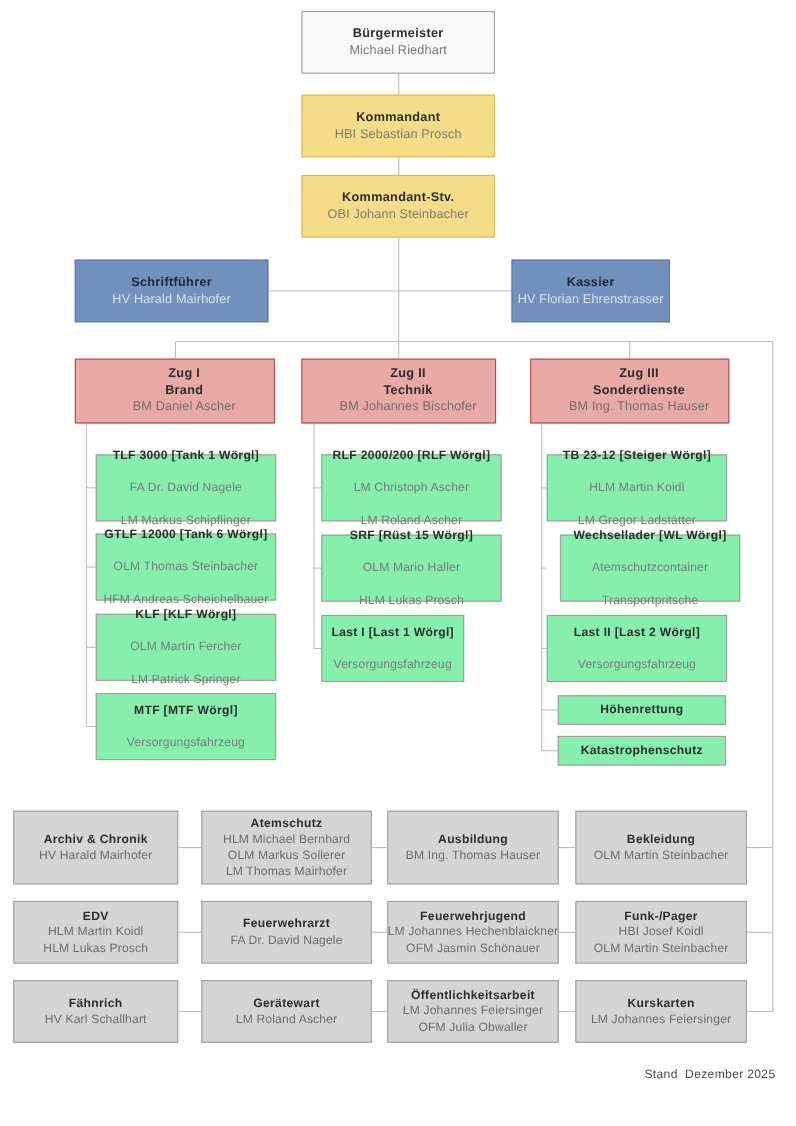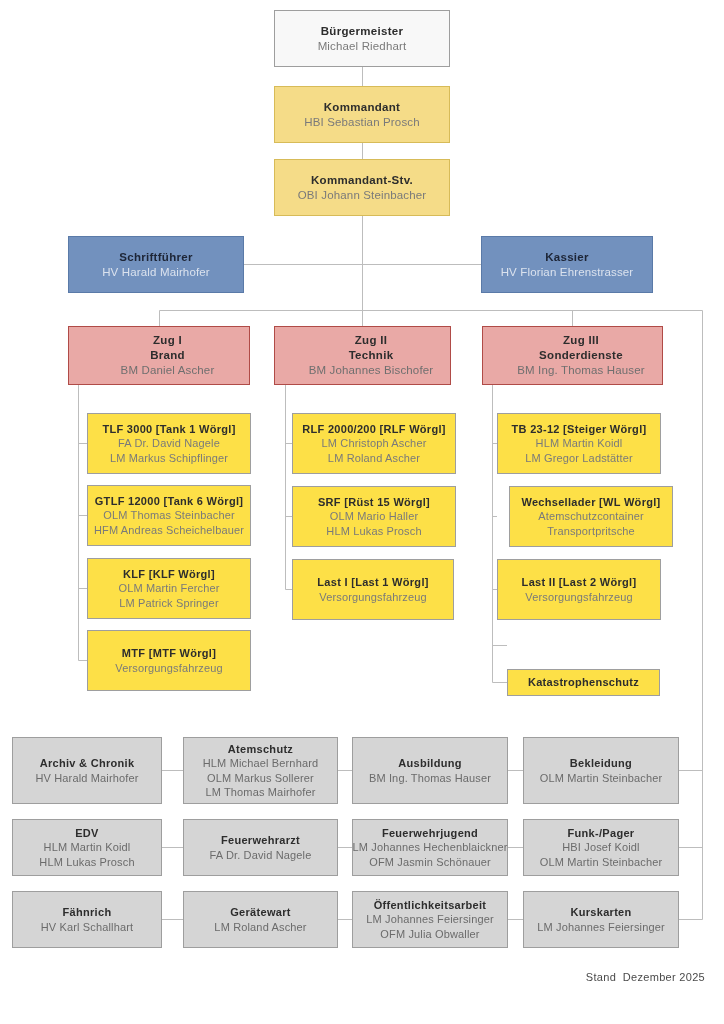--- a/index.html
+++ b/index.html
@@ -17,21 +17,21 @@
   .lvl-top .t { font-size:11.5px; line-height:15px; }
   .lvl-top .s { font-size:11.5px; line-height:15px; }
 
   .box-plain  { background:#f8f8f8; }
   .box-yellow { background:#f5dc88; border-color:#d7bb58;text-align:center; }
   .box-blue   { background:#7291be; border-color:#5a7aa8; }
   .box-blue .t { color:#1d2536; }
   .box-blue .s { color:#dbe2ee; }
   .box-red    { background:#e9a9a6; border-color:#b04b47;padding-left:20px; }
   .box-red .s { color:#6f6f6f; }
-  .box-white  { background:#fde047; }
+  .box-white  { background:#86efac;gap:15px; }
   .box-gray   { background:#d5d5d5; }
   .box-gray .s { color:#6b6b6b; }
 
   .stand { position:absolute; right:19px; top:971px; font-size:11px; color:#4a4a4a;
            letter-spacing:0.3px; white-space:pre; }
 </style>
 </head>
 <body>
 
 <div class="stage">
@@ -87,21 +87,21 @@
     <div class="s">HBI Sebastian Prosch</div>
   </div>
   <div class="box box-yellow lvl-top" style="left:274px;top:159px;width:176px;height:57px">
     <div class="t">Kommandant-Stv.</div>
     <div class="s">OBI Johann Steinbacher</div>
   </div>
   <div class="box box-blue lvl-top" style="left:68px;top:236px;width:176px;height:57px">
     <div class="t">Schriftführer</div>
     <div class="s">HV Harald Mairhofer</div>
   </div>
-  <div class="box box-blue lvl-top" style="left:481px;top:236px;width:172px;height:57px">
+  <div class="box box-blue lvl-top" style="left:465px;top:236px;width:144px;height:57px">
     <div class="t">Kassier</div>
     <div class="s">HV Florian Ehrenstrasser</div>
   </div>
 
   <div class="box box-red lvl-top" style="left:68px;top:326px;width:182px;height:59px">
     <div class="t">Zug I</div>
     <div class="t">Brand</div>
     <div class="s">BM Daniel Ascher</div>
   </div>
   <div class="box box-red lvl-top" style="left:274px;top:326px;width:177px;height:59px">
@@ -138,38 +138,41 @@
   <div class="box box-white" style="left:292px;top:413px;width:164px;height:61px">
     <div class="t">RLF 2000/200 [RLF Wörgl]</div>
     <div class="s">LM Christoph Ascher</div>
     <div class="s">LM Roland Ascher</div>
   </div>
   <div class="box box-white" style="left:292px;top:486px;width:164px;height:61px">
     <div class="t">SRF [Rüst 15 Wörgl]</div>
     <div class="s">OLM Mario Haller</div>
     <div class="s">HLM Lukas Prosch</div>
   </div>
-  <div class="box box-white" style="left:292px;top:559px;width:162px;height:61px">
+  <div class="box box-white" style="left:292px;top:559px;width:130px;height:61px">
     <div class="t">Last I [Last 1 Wörgl]</div>
     <div class="s">Versorgungsfahrzeug</div>
   </div>
 
   <div class="box box-white" style="left:497px;top:413px;width:164px;height:61px">
     <div class="t">TB 23-12 [Steiger Wörgl]</div>
     <div class="s">HLM Martin Koidl</div>
     <div class="s">LM Gregor Ladstätter</div>
   </div>
   <div class="box box-white" style="left:509px;top:486px;width:164px;height:61px">
     <div class="t">Wechsellader [WL Wörgl]</div>
     <div class="s">Atemschutzcontainer</div>
     <div class="s">Transportpritsche</div>
   </div>
   <div class="box box-white" style="left:497px;top:559px;width:164px;height:61px">
     <div class="t">Last II [Last 2 Wörgl]</div>
     <div class="s">Versorgungsfahrzeug</div>
+  </div>
+  <div class="box box-white" style="left:507px;top:632px;width:153px;height:27px">
+    <div class="t">Höhenrettung</div>
   </div>
   <div class="box box-white" style="left:507px;top:669px;width:153px;height:27px">
     <div class="t">Katastrophenschutz</div>
   </div>
 
   <div class="box box-gray" style="left:12px;top:737px;width:150px;height:67px">
     <div class="t">Archiv &amp; Chronik</div>
     <div class="s">HV Harald Mairhofer</div>
   </div>
   <div class="box box-gray" style="left:183px;top:737px;width:155px;height:67px">

